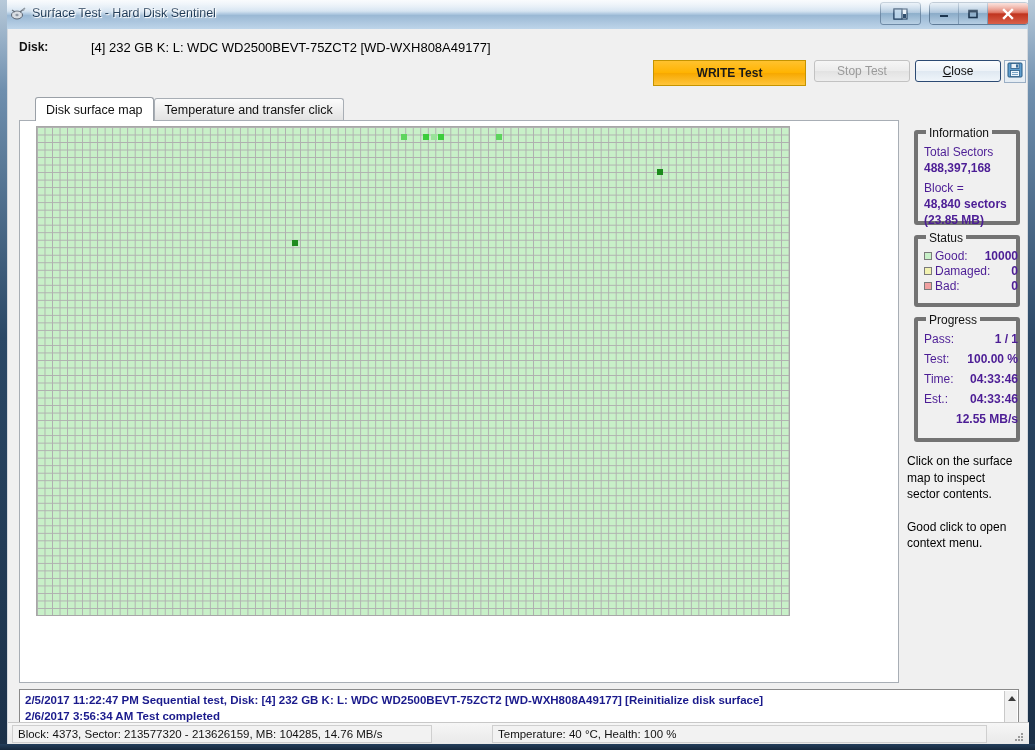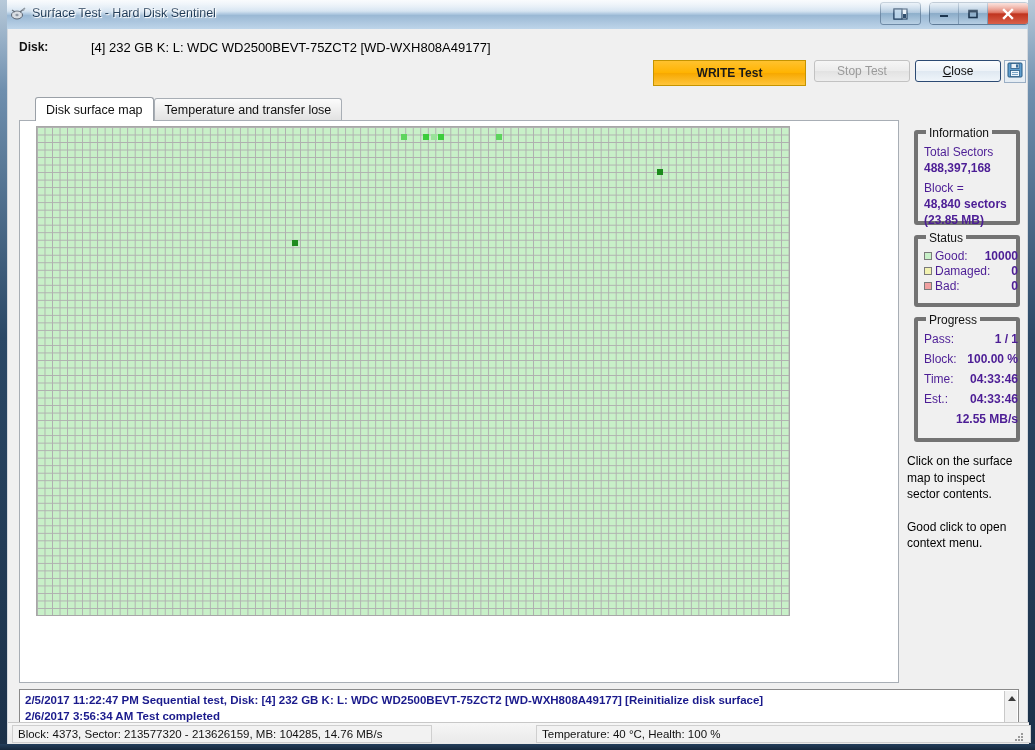--- a/index.html
+++ b/index.html
@@ -189,21 +189,21 @@
     position:absolute;left:0;bottom:0;width:1021px;height:22px;
     background:linear-gradient(to bottom,#f6f6f6,#e9e9e9);
     border-top:1px solid #c8c8c8;box-sizing:border-box;
   }
   .sb-cell{
     position:absolute;top:2px;height:18px;
     border:1px solid #cfcfcf;background:#f2f2f2;box-sizing:border-box;
     font-size:11.5px;color:#111;display:flex;align-items:center;padding-left:5px;
   }
   .sb1{left:4px;width:420px;}
-  .sb2{left:528px;width:495px;}
+  .sb2{left:484px;width:495px;}
   .grip{position:absolute;right:4px;bottom:3px;width:12px;height:12px;}
 </style>
 </head>
 <body>
 
 <div class="window">
 
   <div class="titlebar">
     <span class="title-ico">
       <svg width="17" height="17" viewBox="0 0 17 17">
@@ -276,21 +276,21 @@
           <rect x="5" y="12" width="6" height="1" fill="#7ba4c6"></rect>
         </svg>
       </span>
     </div>
 
     <div class="tabs">
       <div class="tab active">
         <span>Disk surface map</span>
       </div>
       <div class="tab">
-        <span>Temperature and transfer lose</span>
+        <span>Temperature and transfer click</span>
       </div>
     </div>
 
     <div class="panel">
       <div class="map" id="surface-map">
           <span class="cell" style="left: 364px; top: 7px; background: rgb(94, 212, 94);"></span>
           <span class="cell" style="left: 386px; top: 7px; background: rgb(60, 204, 60);"></span>
           <span class="cell" style="left: 394px; top: 7px; background: rgb(154, 226, 154);"></span>
           <span class="cell" style="left: 401px; top: 7px; background: rgb(60, 204, 60);"></span>
           <span class="cell" style="left: 459px; top: 7px; background: rgb(94, 212, 94);"></span>
@@ -321,21 +321,21 @@
       <span class="sw" style="left:6px;top:43px;background:#f0a0a0;"></span>
       <span class="irow" style="left:17px;top:40px;">Bad:</span>
       <span class="irow b" style="left:60px;top:40px;width:40px;text-align:right;">0</span>
     </div>
 
     <div class="group g-progress">
       <span class="group-title">Progress</span>
       <span class="irow" style="left:6px;top:11px;">Pass:</span>
       <span class="irow b" style="left:44px;top:11px;width:56px;text-align:right;">1 / 1</span>
 
-      <span class="irow" style="left:6px;top:31px;">Block:</span>
+      <span class="irow" style="left:6px;top:31px;">Test:</span>
       <span class="irow b" style="left:34px;top:31px;width:66px;text-align:right;">100.00 %</span>
 
       <span class="irow" style="left:6px;top:51px;">Time:</span>
       <span class="irow b" style="left:34px;top:51px;width:66px;text-align:right;">04:33:46</span>
 
       <span class="irow" style="left:6px;top:71px;">Est.:</span>
       <span class="irow b" style="left:34px;top:71px;width:66px;text-align:right;">04:33:46</span>
 
       <span class="irow b" style="left:20px;top:91px;width:80px;text-align:right;">12.55 MB/s</span>
     </div>

